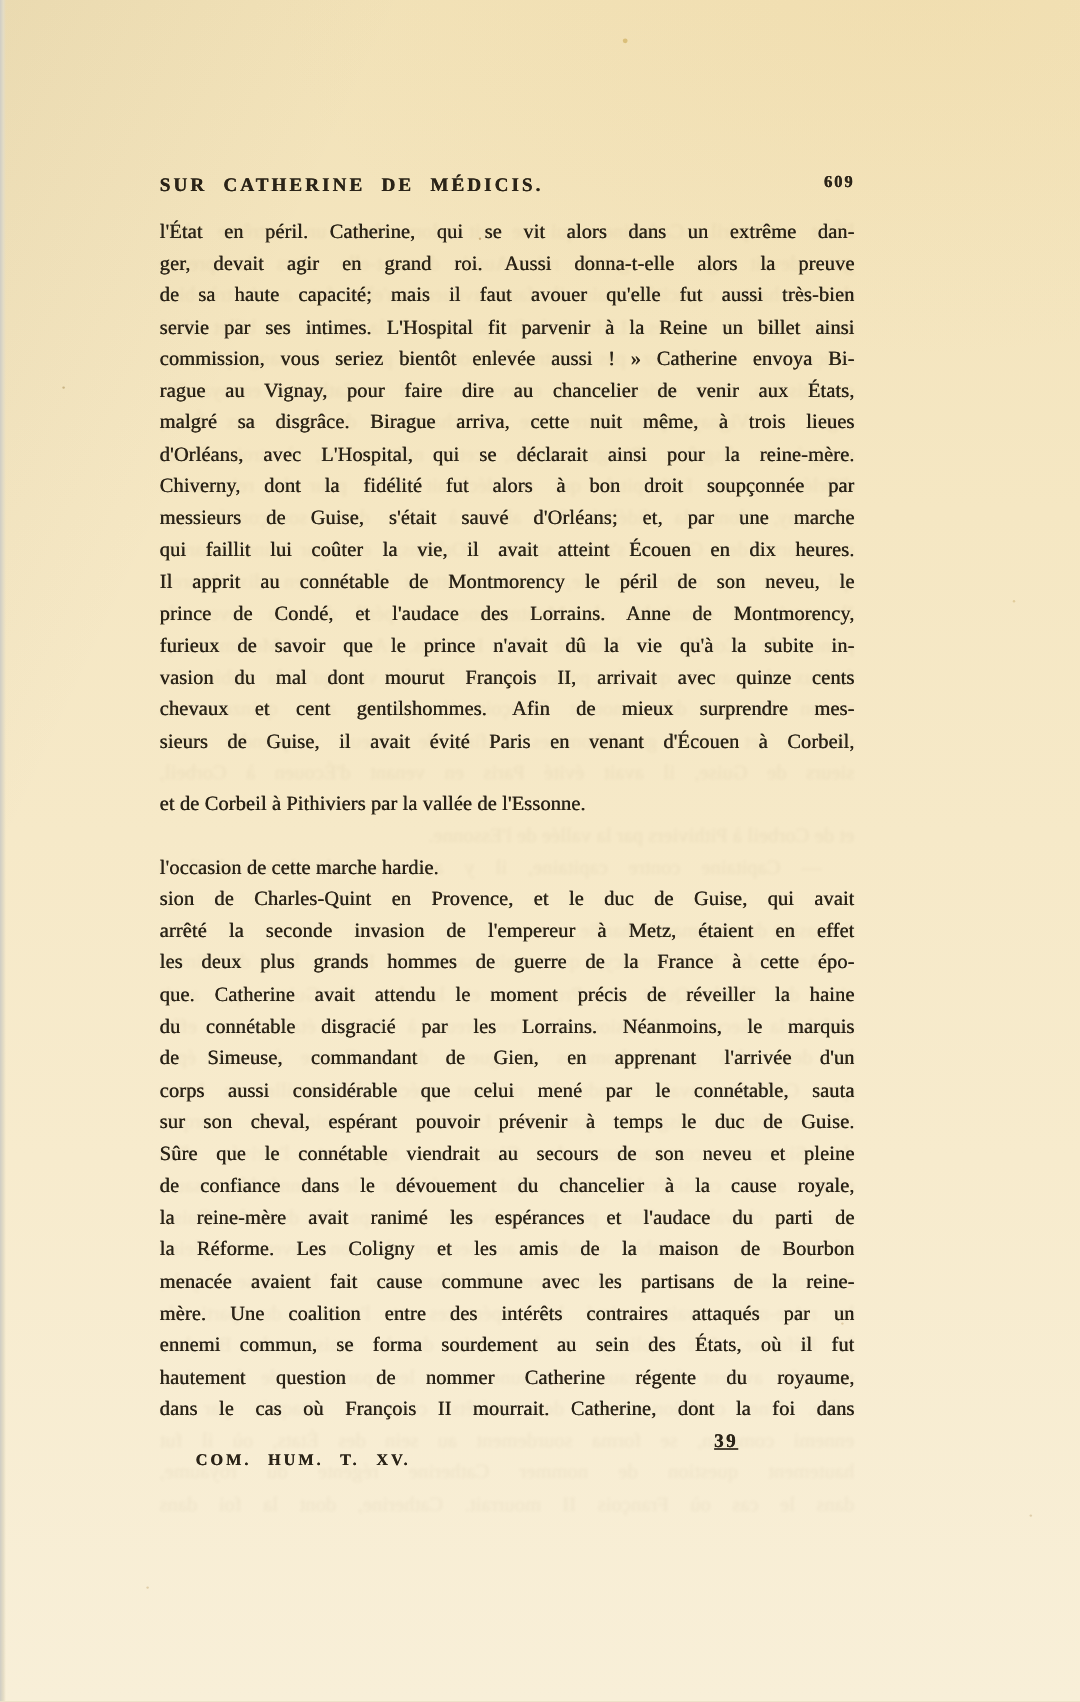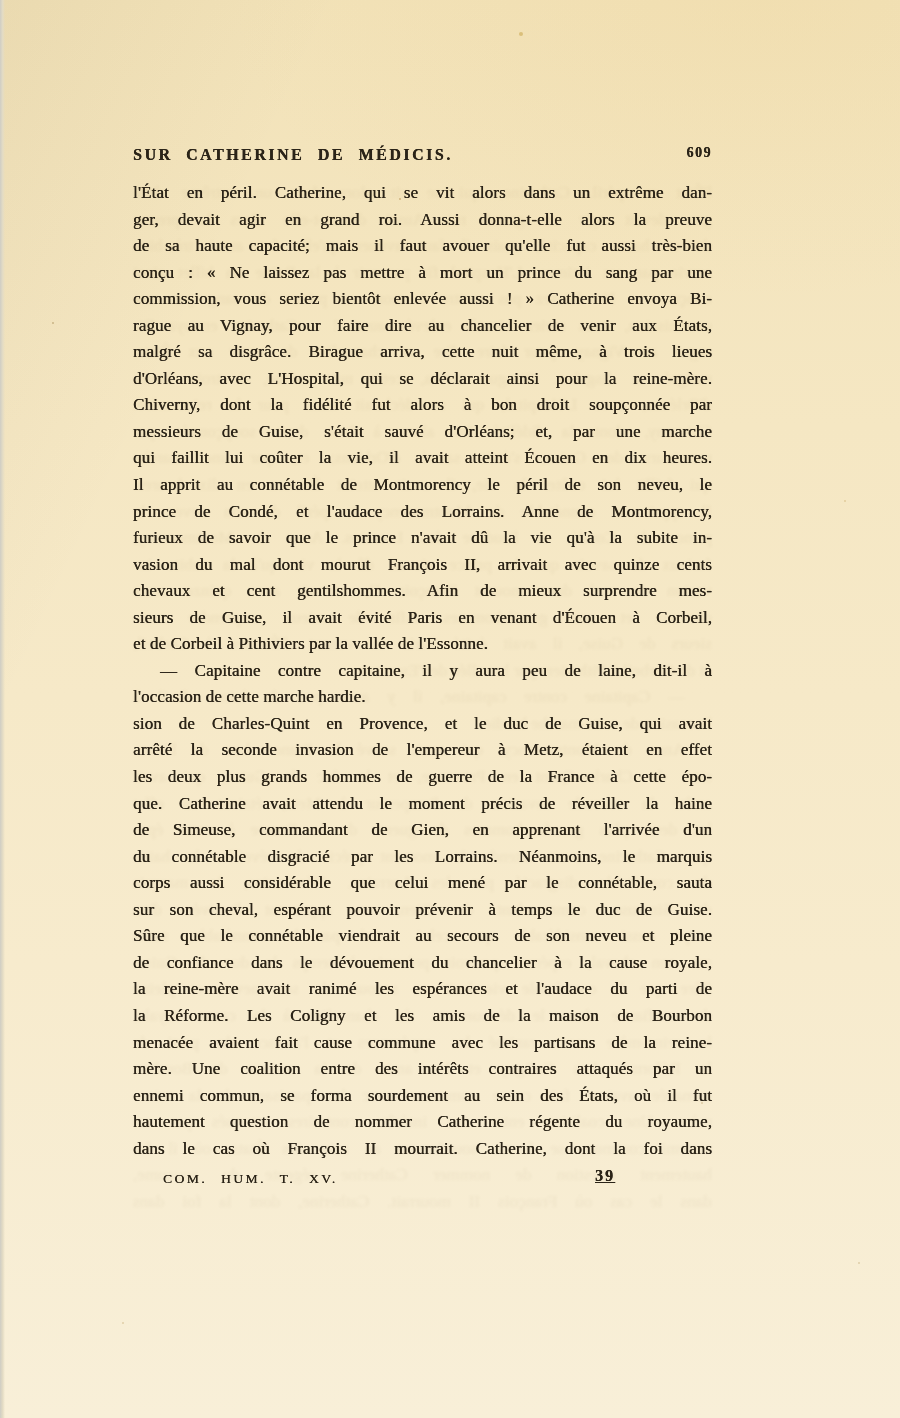--- a/index.html
+++ b/index.html
@@ -52,25 +52,25 @@
     font-size: 14px; font-weight: bold; letter-spacing: 1.5px;
     text-shadow: 0.3px 0 0 currentColor;
   }
   .line {
     height: 26.55px; line-height: 26.55px; font-size: 17px;
     text-align: justify; text-align-last: justify; text-justify: inter-word;
     overflow: hidden; letter-spacing: 0.1px;
     text-shadow: 0.35px 0 0 currentColor;
   }
   .line.indent { padding-left: 27px; box-sizing: border-box; }
-  .line.para-end { text-align-last: left; }
+  .line.para-end { text-align-last: left; margin-top: 26px; }
   .footer { position: relative; height: 22px; margin-top: 5px; }
   .footer .sig {
-    position: absolute; left: 30px; top: 4px;
-    font-size: 13.5px; font-weight: normal; letter-spacing: 2.5px; word-spacing: 8px;
+    position: absolute; left: 30px; top: 16px;
+    font-size: 13.5px; font-weight: bold; letter-spacing: 2.5px; word-spacing: 8px;
     text-shadow: 0.3px 0 0 currentColor;
   }
   .footer .num {
     position: absolute; left: 462px; top: 0;
     font-size: 16px; font-weight: bold; letter-spacing: 2px;
     text-shadow: 0.3px 0 0 currentColor;
     text-decoration: underline;
   }
 </style>
 </head>
@@ -126,43 +126,42 @@
     <div class="header">
       <span class="title">SUR CATHERINE DE MÉDICIS.</span>
       <span class="pagenum">609</span>
     </div>
 
     <div class="lines" id="body-lines">
 
     <div class="line">l'État en péril. Catherine, qui se vit alors dans un extrême dan-</div>
         <div class="line">ger, devait agir en grand roi. Aussi donna-t-elle alors la preuve</div>
         <div class="line">de sa haute capacité; mais il faut avouer qu'elle fut aussi très-bien</div>
-        <div class="line">conçu : « Ne laissez pas mettre à mort un prince du sang par une</div>
+        <div class="line">servie par ses intimes. L'Hospital fit parvenir à la Reine un billet ainsi</div>
         <div class="line">commission, vous seriez bientôt enlevée aussi ! » Catherine envoya Bi-</div>
         <div class="line">rague au Vignay, pour faire dire au chancelier de venir aux États,</div>
         <div class="line">malgré sa disgrâce. Birague arriva, cette nuit même, à trois lieues</div>
         <div class="line">d'Orléans, avec L'Hospital, qui se déclarait ainsi pour la reine-mère.</div>
         <div class="line">Chiverny, dont la fidélité fut alors à bon droit soupçonnée par</div>
         <div class="line">messieurs de Guise, s'était sauvé d'Orléans; et, par une marche</div>
         <div class="line">qui faillit lui coûter la vie, il avait atteint Écouen en dix heures.</div>
         <div class="line">Il apprit au connétable de Montmorency le péril de son neveu, le</div>
         <div class="line">prince de Condé, et l'audace des Lorrains. Anne de Montmorency,</div>
         <div class="line">furieux de savoir que le prince n'avait dû la vie qu'à la subite in-</div>
         <div class="line">vasion du mal dont mourut François II, arrivait avec quinze cents</div>
         <div class="line">chevaux et cent gentilshommes. Afin de mieux surprendre mes-</div>
         <div class="line">sieurs de Guise, il avait évité Paris en venant d'Écouen à Corbeil,</div>
         <div class="line para-end">et de Corbeil à Pithiviers par la vallée de l'Essonne.</div>
-        <div class="line indent">— Capitaine contre capitaine, il y aura peu de laine, dit-il à</div>
         <div class="line para-end">l'occasion de cette marche hardie.</div>
         <div class="line">sion de Charles-Quint en Provence, et le duc de Guise, qui avait</div>
         <div class="line">arrêté la seconde invasion de l'empereur à Metz, étaient en effet</div>
         <div class="line">les deux plus grands hommes de guerre de la France à cette épo-</div>
         <div class="line">que. Catherine avait attendu le moment précis de réveiller la haine</div>
+        <div class="line">du connétable disgracié par les Lorrains. Néanmoins, le marquis</div>
         <div class="line">de Simeuse, commandant de Gien, en apprenant l'arrivée d'un</div>
-        <div class="line">du connétable disgracié par les Lorrains. Néanmoins, le marquis</div>
         <div class="line">corps aussi considérable que celui mené par le connétable, sauta</div>
         <div class="line">sur son cheval, espérant pouvoir prévenir à temps le duc de Guise.</div>
         <div class="line">Sûre que le connétable viendrait au secours de son neveu et pleine</div>
         <div class="line">de confiance dans le dévouement du chancelier à la cause royale,</div>
         <div class="line">la reine-mère avait ranimé les espérances et l'audace du parti de</div>
         <div class="line">la Réforme. Les Coligny et les amis de la maison de Bourbon</div>
         <div class="line">menacée avaient fait cause commune avec les partisans de la reine-</div>
         <div class="line">mère. Une coalition entre des intérêts contraires attaqués par un</div>
         <div class="line">ennemi commun, se forma sourdement au sein des États, où il fut</div>
         <div class="line">hautement question de nommer Catherine régente du royaume,</div>

